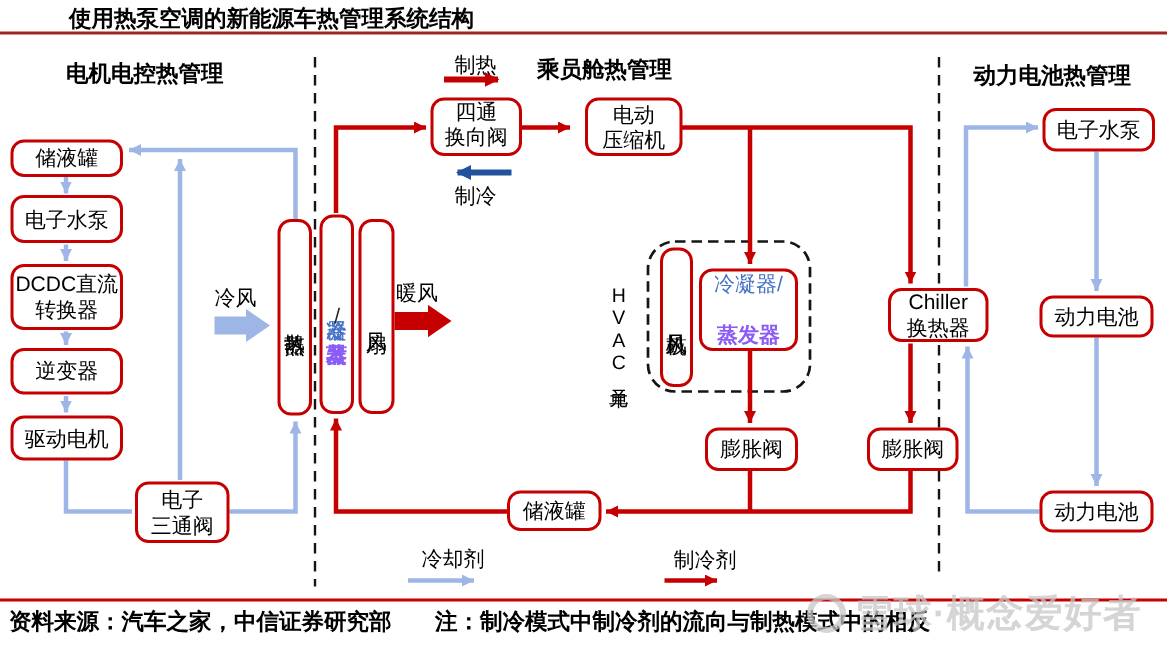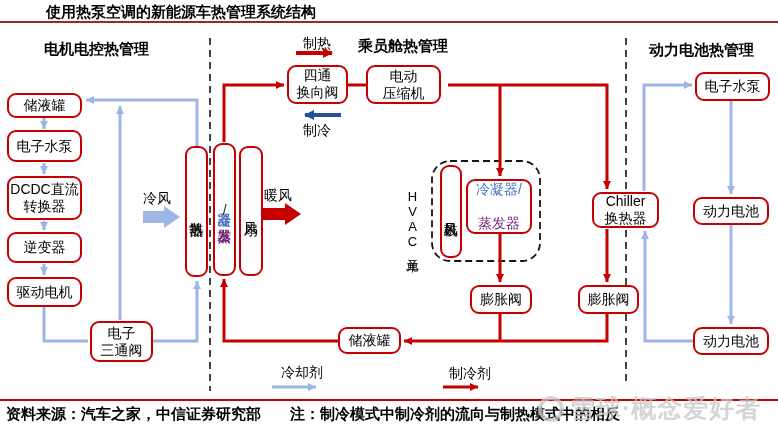--- a/index.html
+++ b/index.html
@@ -22,21 +22,21 @@
   .vbox{
     writing-mode:vertical-rl;text-orientation:upright;
     flex-direction:row;letter-spacing:0px;padding:2px 0;
   }
   .lbl{position:absolute;font-size:14px;z-index:2;white-space:nowrap;}
   .vlabel{
     position:absolute;z-index:2;font-size:13px;line-height:1.25;
     writing-mode:vertical-rl;text-orientation:upright;text-align:center;
   }
   .blue-t{color:#4472c4;}
-  .red-t{color:#701a75;}
+  .red-t{color:#8b5cf6;font-weight:bold;}
   .dark-t{color:#222;}
   .footer-text{position:absolute;top:405px;font-size:15px;font-weight:bold;z-index:2;white-space:nowrap;}
   #watermark{
     position:absolute;left:538px;top:392px;z-index:3;opacity:0.75;
     display:flex;align-items:center;gap:6px;color:#c7c7c7;
   }
   #watermark .ring{
     width:26px;height:26px;border:4px solid #c7c7c7;border-radius:50%;box-sizing:border-box;
   }
   #watermark .wm-text{font-size:25px;font-weight:bold;letter-spacing:1px;white-space:nowrap;}
@@ -149,21 +149,21 @@
     <span class="red-t">蒸发器</span>
   </div>
   <div class="box vbox" style="left:239px;top:146px;width:24px;height:130px;">
       <span>风扇</span>
     </div>
 
   <div class="box" style="left:287px;top:65px;width:61px;height:39px;font-family:Liberation Mono, monospace;">
     <span>四通</span>
     <span>换向阀</span>
   </div>
-  <div class="box" style="left:366px;top:65px;width:75px;height:39px;">
+  <div class="box" style="left:390px;top:65px;width:65px;height:39px;">
     <span>电动</span>
     <span>压缩机</span>
   </div>
 
   <div class="vlabel" style="left:402px;top:168px;width:18px;height:102px;">HVAC单元</div>
   <div class="box vbox" style="left:440px;top:165px;width:22px;height:93px;">
       <span>鼓风机</span>
     </div>
   <div class="box" style="left:466px;top:179px;width:66px;height:55px;justify-content:space-between;">
     <span class="blue-t">冷凝器/</span>

